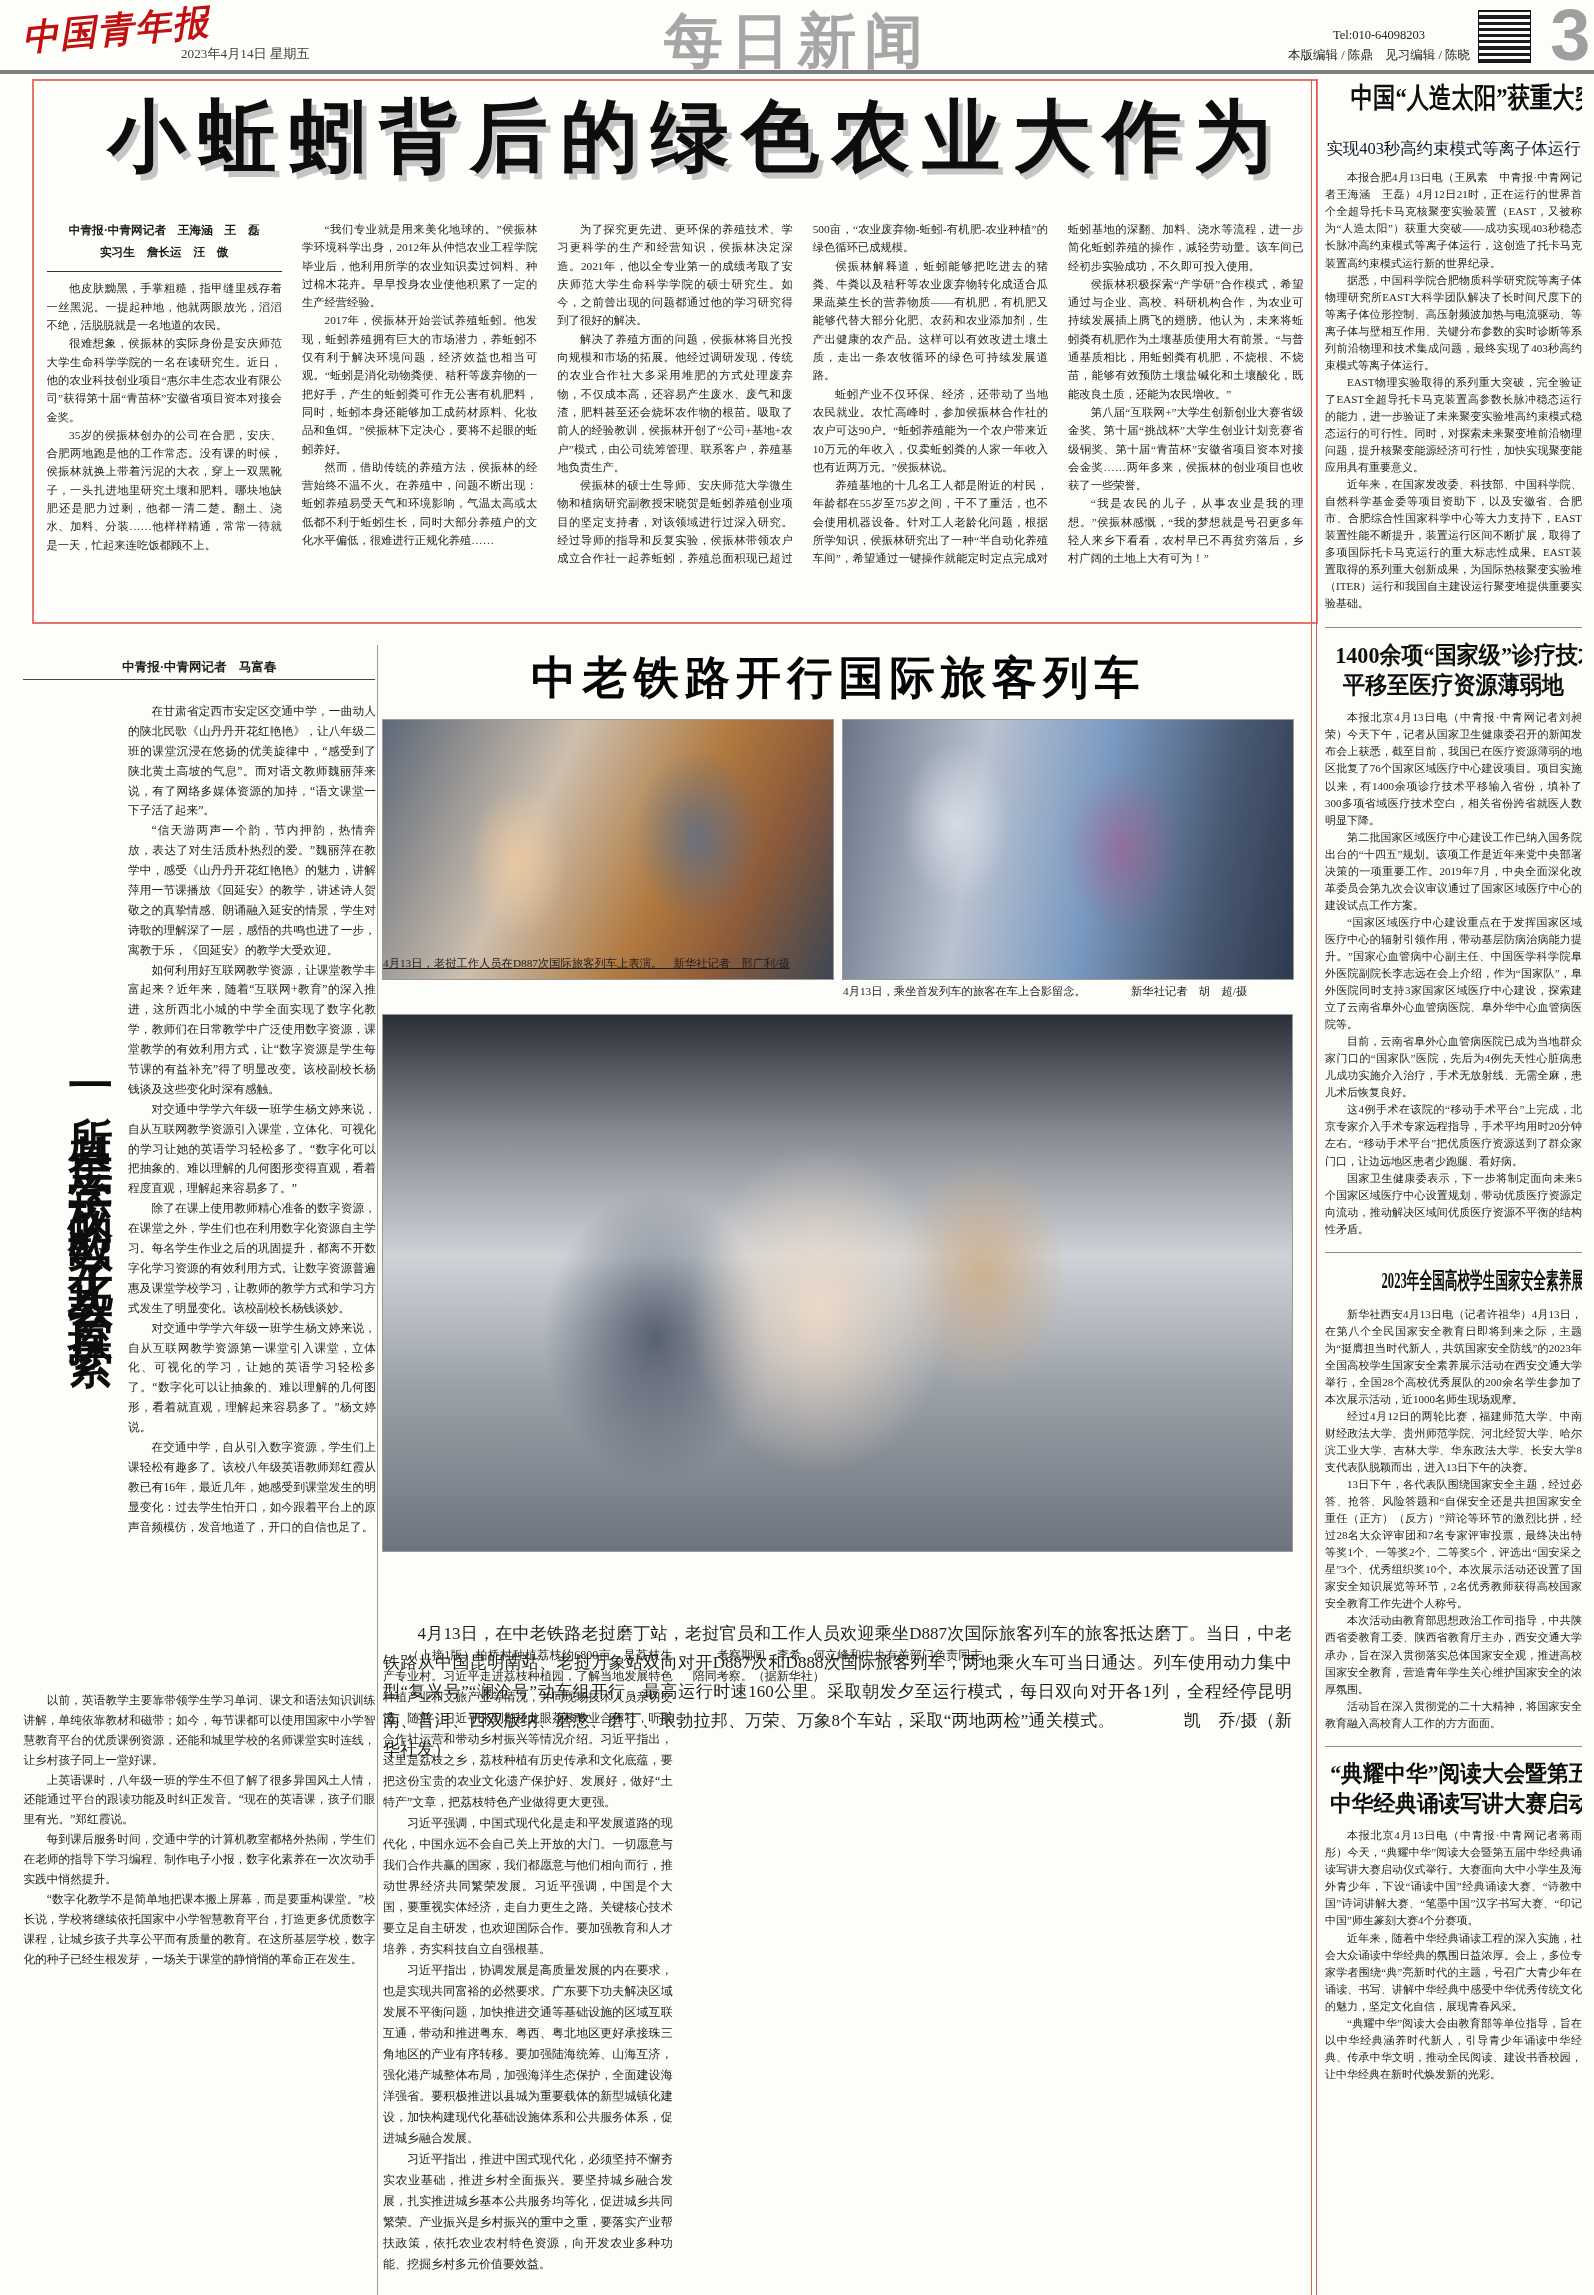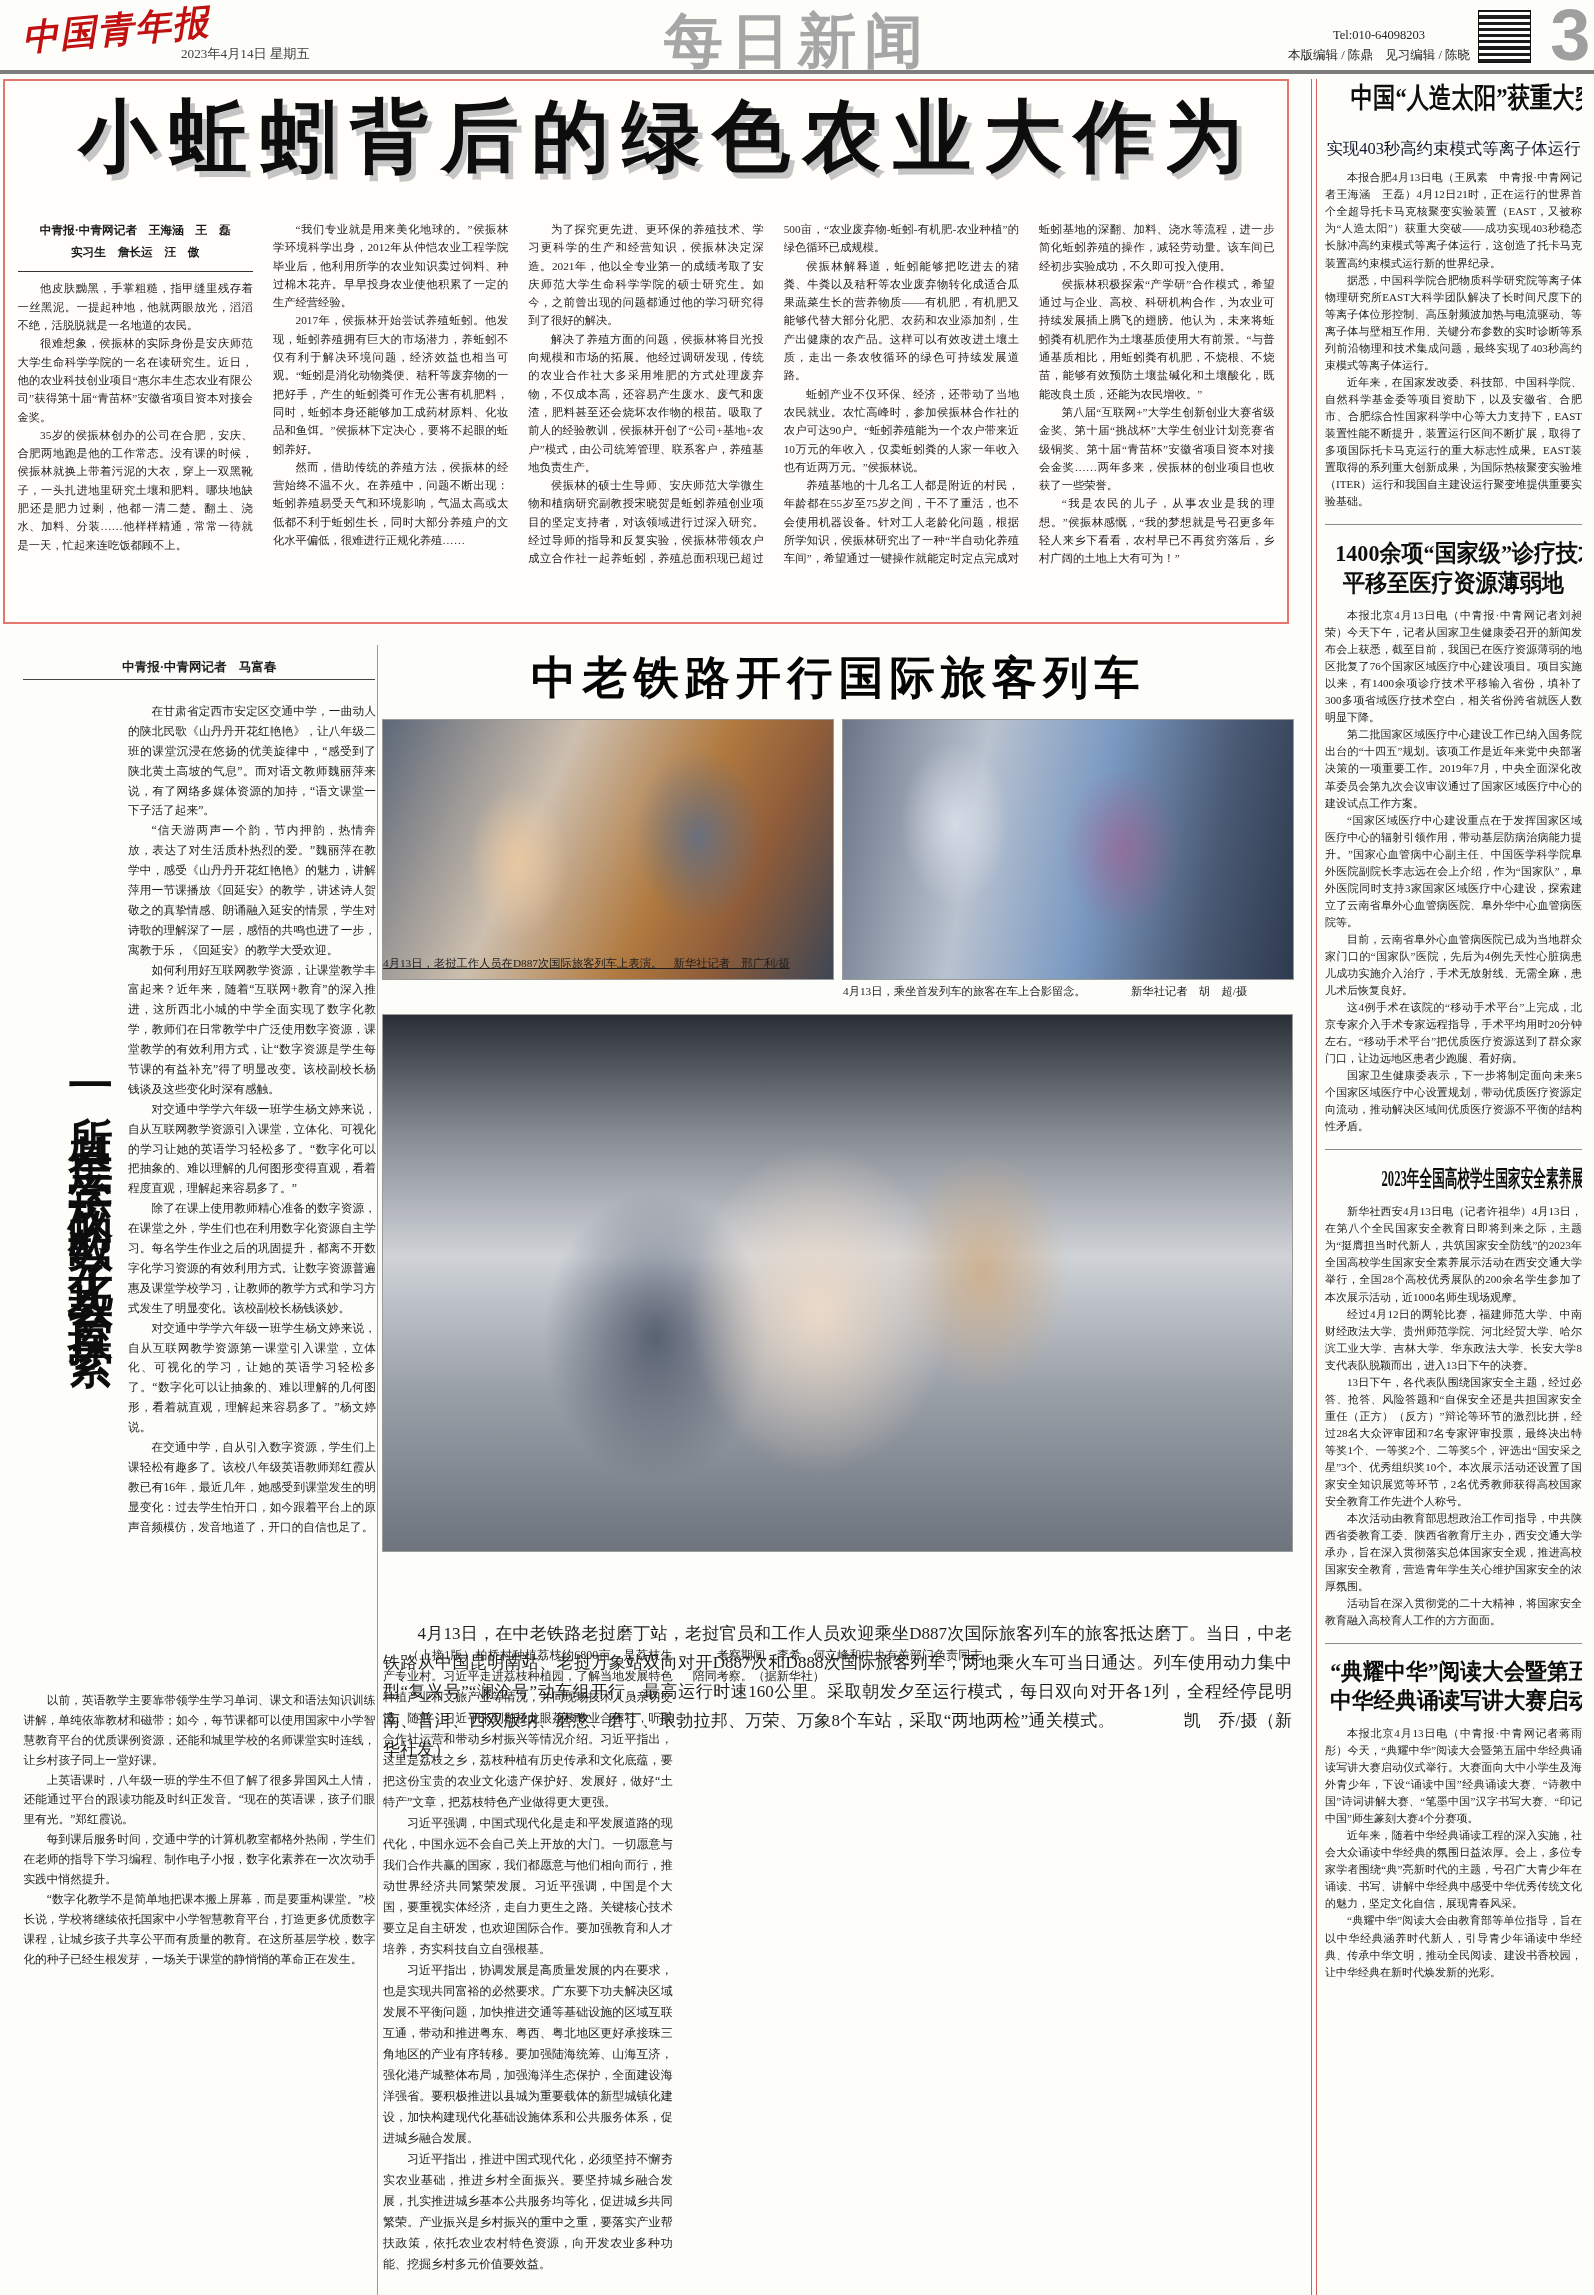--- a/index.html
+++ b/index.html
@@ -20,21 +20,21 @@
         font-family:"Liberation Sans",sans-serif;}
   .hdr-right{position:absolute;right:125px;top:25px;text-align:center;font-size:12.5px;color:#222;line-height:1.6;}
   .qr{position:absolute;right:65px;top:11px;width:51px;height:51px;background:
       repeating-linear-gradient(0deg,#1c1c1c 0 3.1px,#fff 3.1px 6.2px),
       repeating-linear-gradient(90deg,#1c1c1c 0 3.1px,rgba(255,255,255,.72) 3.1px 6.2px);
       outline:1.6px solid #111;}
   .pagenum{position:absolute;right:4.7px;top:-6.2px;font-size:72px;font-weight:bold;color:#9f9f9f;
       font-family:"Liberation Sans",sans-serif;}
   .hdr-rule{position:absolute;left:0;top:70px;width:1595px;height:3.9px;background:#7d7d7d;}
   
-  .main-box{position:absolute;left:3px;top:79px;width:1286px;height:545px;
+  .main-box{position:absolute;left:32px;top:79px;width:1286px;height:545px;
       border:2.3px solid #e4766e;background:#fffefb;box-sizing:border-box;padding-left:42px;}
   .main-headline{margin-top:12.5px;text-align:center;font-size:78px;font-weight:900;
       letter-spacing:12.5px;color:#0d0d0d;text-shadow:4.7px 5.5px 0 #c5c5c5;line-height:1.1;
       font-family:"Liberation Serif",serif;}
   .main-cols{position:absolute;left:12.5px;right:12.5px;top:139px;bottom:9.3px;
       column-count:5;column-gap:20px;font-size:11.3px;line-height:1.62;overflow:hidden;}
   .main-cols p,.bodytxt p{margin:0;text-indent:2em;text-align:justify;}
   .byline-block{font-weight:bold;text-align:center;font-size:11.7px;line-height:1.9;
       border-bottom:1.2px solid #333;padding-bottom:6.2px;margin-bottom:7.8px;}
   
@@ -139,20 +139,21 @@
 
 <div class="rail-sep"></div>
 <div class="rail">
 
   <div class="rail-art">
     <div class="rh1 rh-east">中国“人造太阳”获重大突破</div>
     <div class="rh-sub">实现403秒高约束模式等离子体运行</div>
     <div class="rail-body bodytxt">
         <p>本报合肥4月13日电（王夙素　中青报·中青网记者王海涵　王磊）4月12日21时，正在运行的世界首个全超导托卡马克核聚变实验装置（EAST，又被称为“人造太阳”）获重大突破——成功实现403秒稳态长脉冲高约束模式等离子体运行，这创造了托卡马克装置高约束模式运行新的世界纪录。</p>
         <p>据悉，中国科学院合肥物质科学研究院等离子体物理研究所EAST大科学团队解决了长时间尺度下的等离子体位形控制、高压射频波加热与电流驱动、等离子体与壁相互作用、关键分布参数的实时诊断等系列前沿物理和技术集成问题，最终实现了403秒高约束模式等离子体运行。</p>
+        <p>EAST物理实验取得的系列重大突破，完全验证了EAST全超导托卡马克装置高参数长脉冲稳态运行的能力，进一步验证了未来聚变实验堆高约束模式稳态运行的可行性。同时，对探索未来聚变堆前沿物理问题，提升核聚变能源经济可行性，加快实现聚变能应用具有重要意义。</p>
         <p>近年来，在国家发改委、科技部、中国科学院、自然科学基金委等项目资助下，以及安徽省、合肥市、合肥综合性国家科学中心等大力支持下，EAST装置性能不断提升，装置运行区间不断扩展，取得了多项国际托卡马克运行的重大标志性成果。EAST装置取得的系列重大创新成果，为国际热核聚变实验堆（ITER）运行和我国自主建设运行聚变堆提供重要实验基础。</p>
       </div>
   </div>
 
   <hr class="rail-hr">
 
   <div class="rail-art">
     <div class="rh1 rh-med">1400余项“国家级”诊疗技术</div>
     <div class="rh1 rh-med">平移至医疗资源薄弱地</div>
     <div class="rail-body bodytxt">

